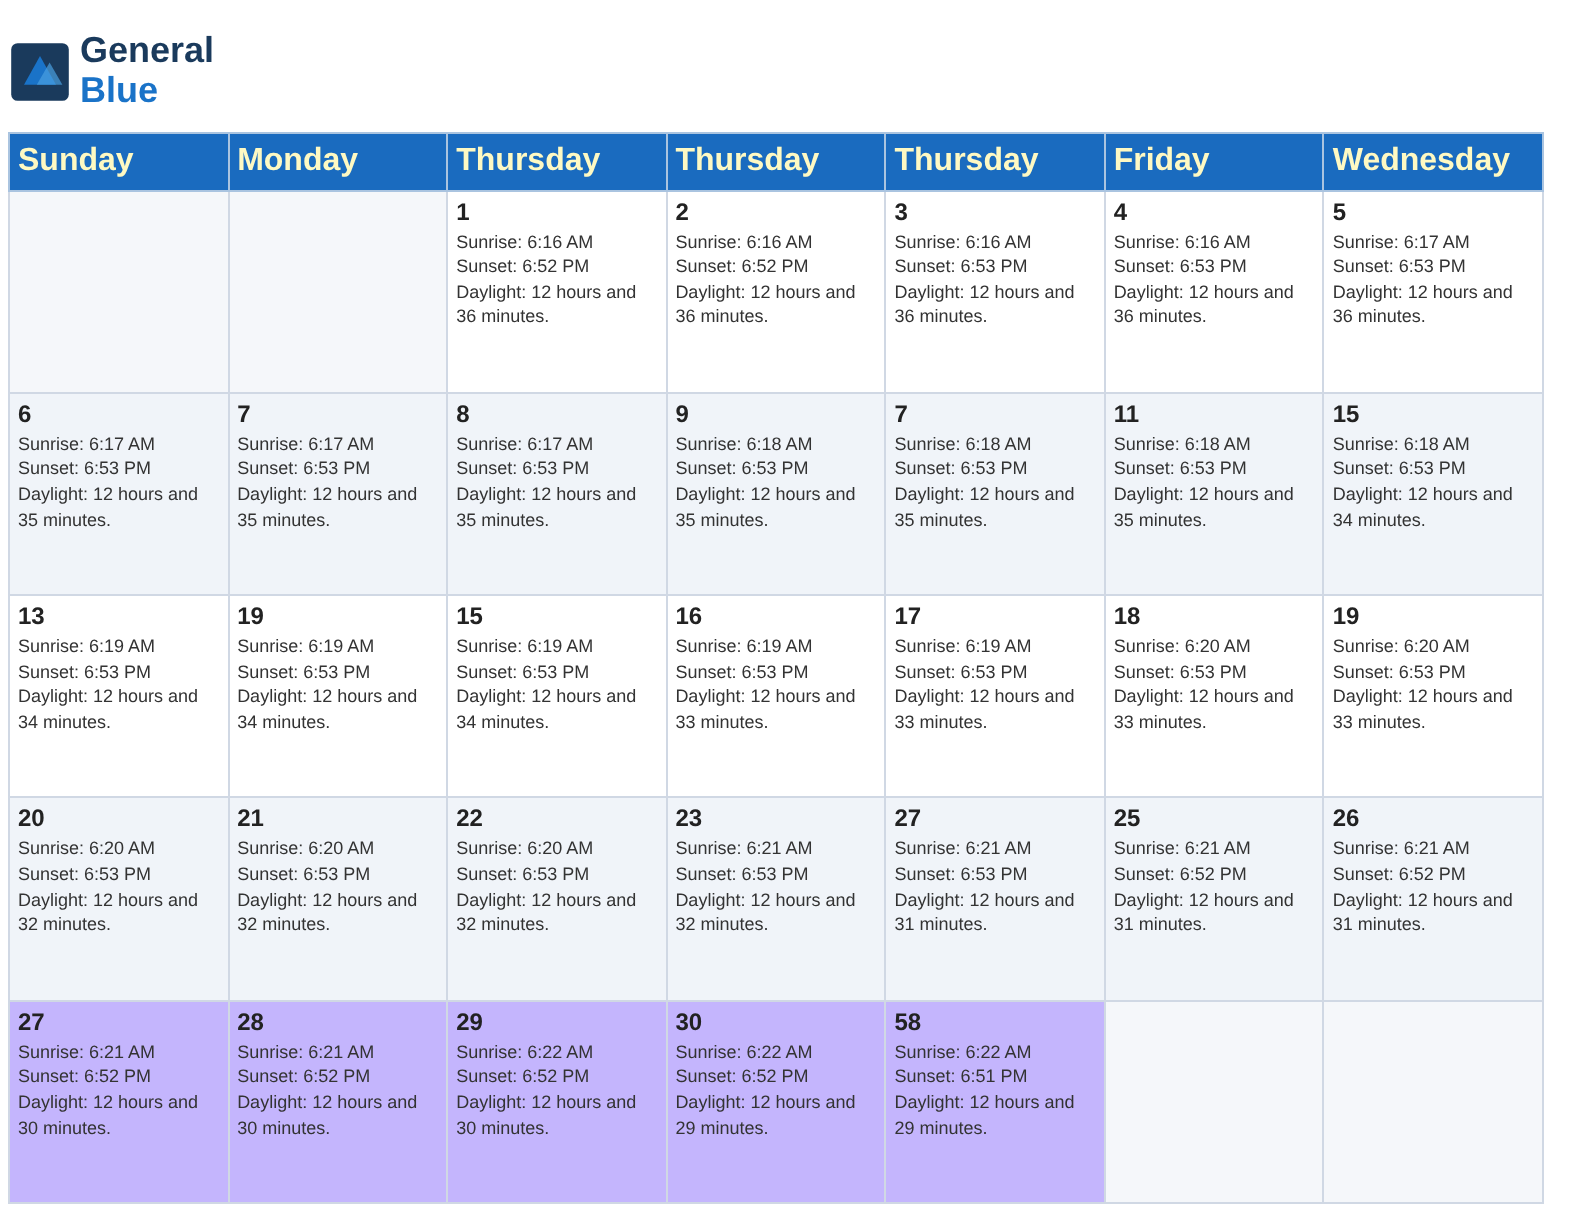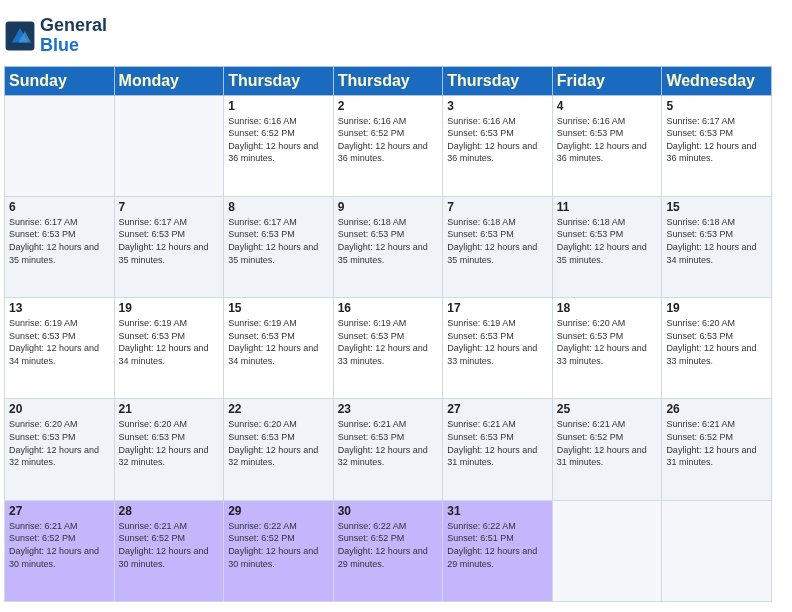--- a/index.html
+++ b/index.html
@@ -331,21 +331,21 @@
 Sunset: 6:52 PM
 Daylight: 12 hours and 30 minutes.</div>
           </td>
           <td>
             <span class="day-number">30</span>
             <div class="day-info" style="white-space: pre-line;">Sunrise: 6:22 AM
 Sunset: 6:52 PM
 Daylight: 12 hours and 29 minutes.</div>
           </td>
           <td>
-            <span class="day-number">31</span>
+            <span class="day-number">58</span>
             <div class="day-info" style="white-space: pre-line;">Sunrise: 6:22 AM
 Sunset: 6:51 PM
 Daylight: 12 hours and 29 minutes.</div>
           </td>
           <td class="empty"></td>
           <td class="empty"></td>
         </tr>
       </tbody>
   </table>
 </div>

